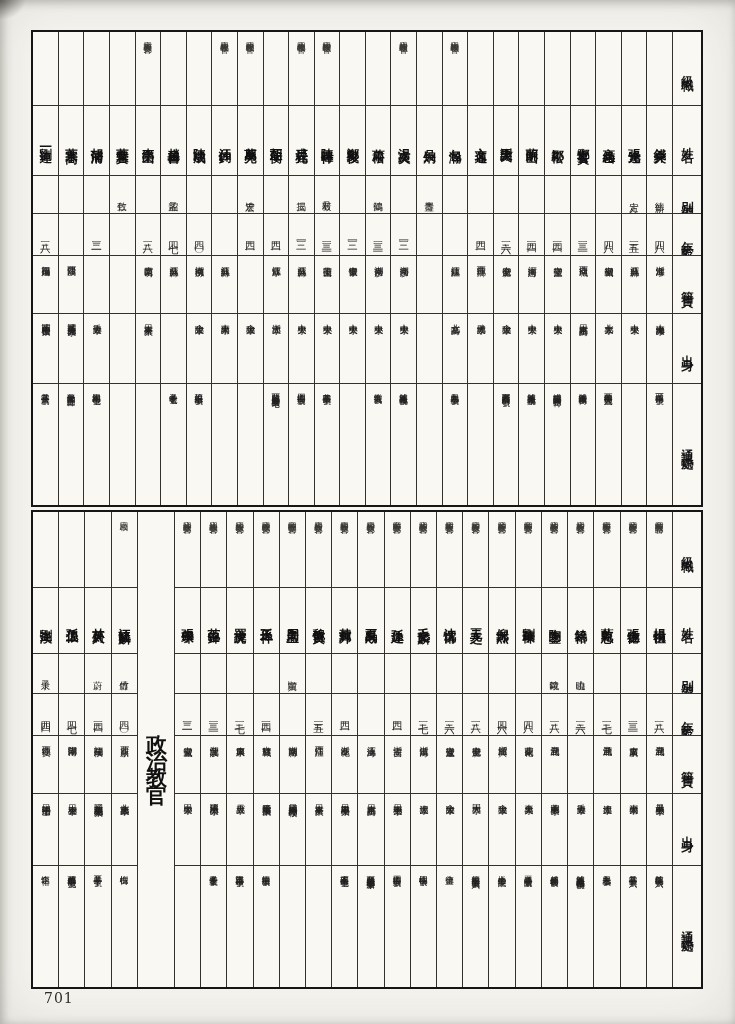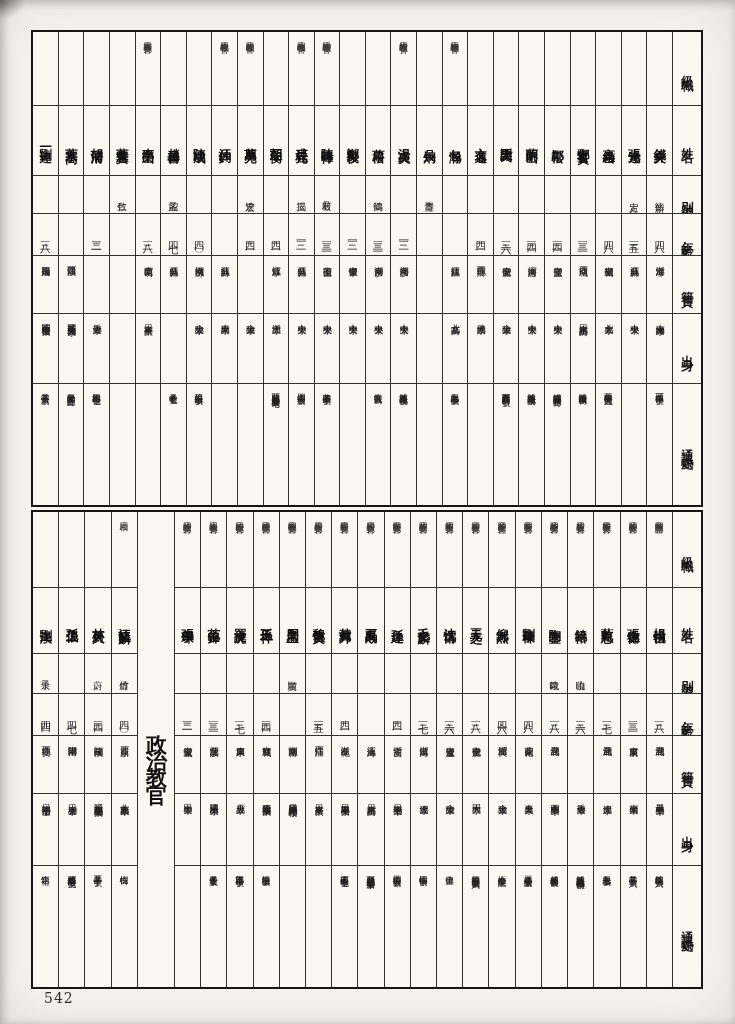--- a/index.html
+++ b/index.html
@@ -525,14 +525,14 @@
       <div class="col">
         <div class="cell cell-rank" style="height: 76px;"></div>
         <div class="cell cell-name" style="height: 66px;">劉漢</div>
         <div class="cell cell-alias" style="height: 40px;">子泉</div>
         <div class="cell cell-age" style="height: 42px;">四四</div>
         <div class="cell cell-native" style="height: 58px;">江西德安</div>
         <div class="cell cell-origin" style="height: 72px;">日本明治法學士</div>
         <div class="cell cell-address" style="height: 121px;">李恒裕</div>
       </div>
     </div>
-  <div class="page-number">542</div>
+  <div class="page-number">701</div>
 </div>
 
 </body></html>

